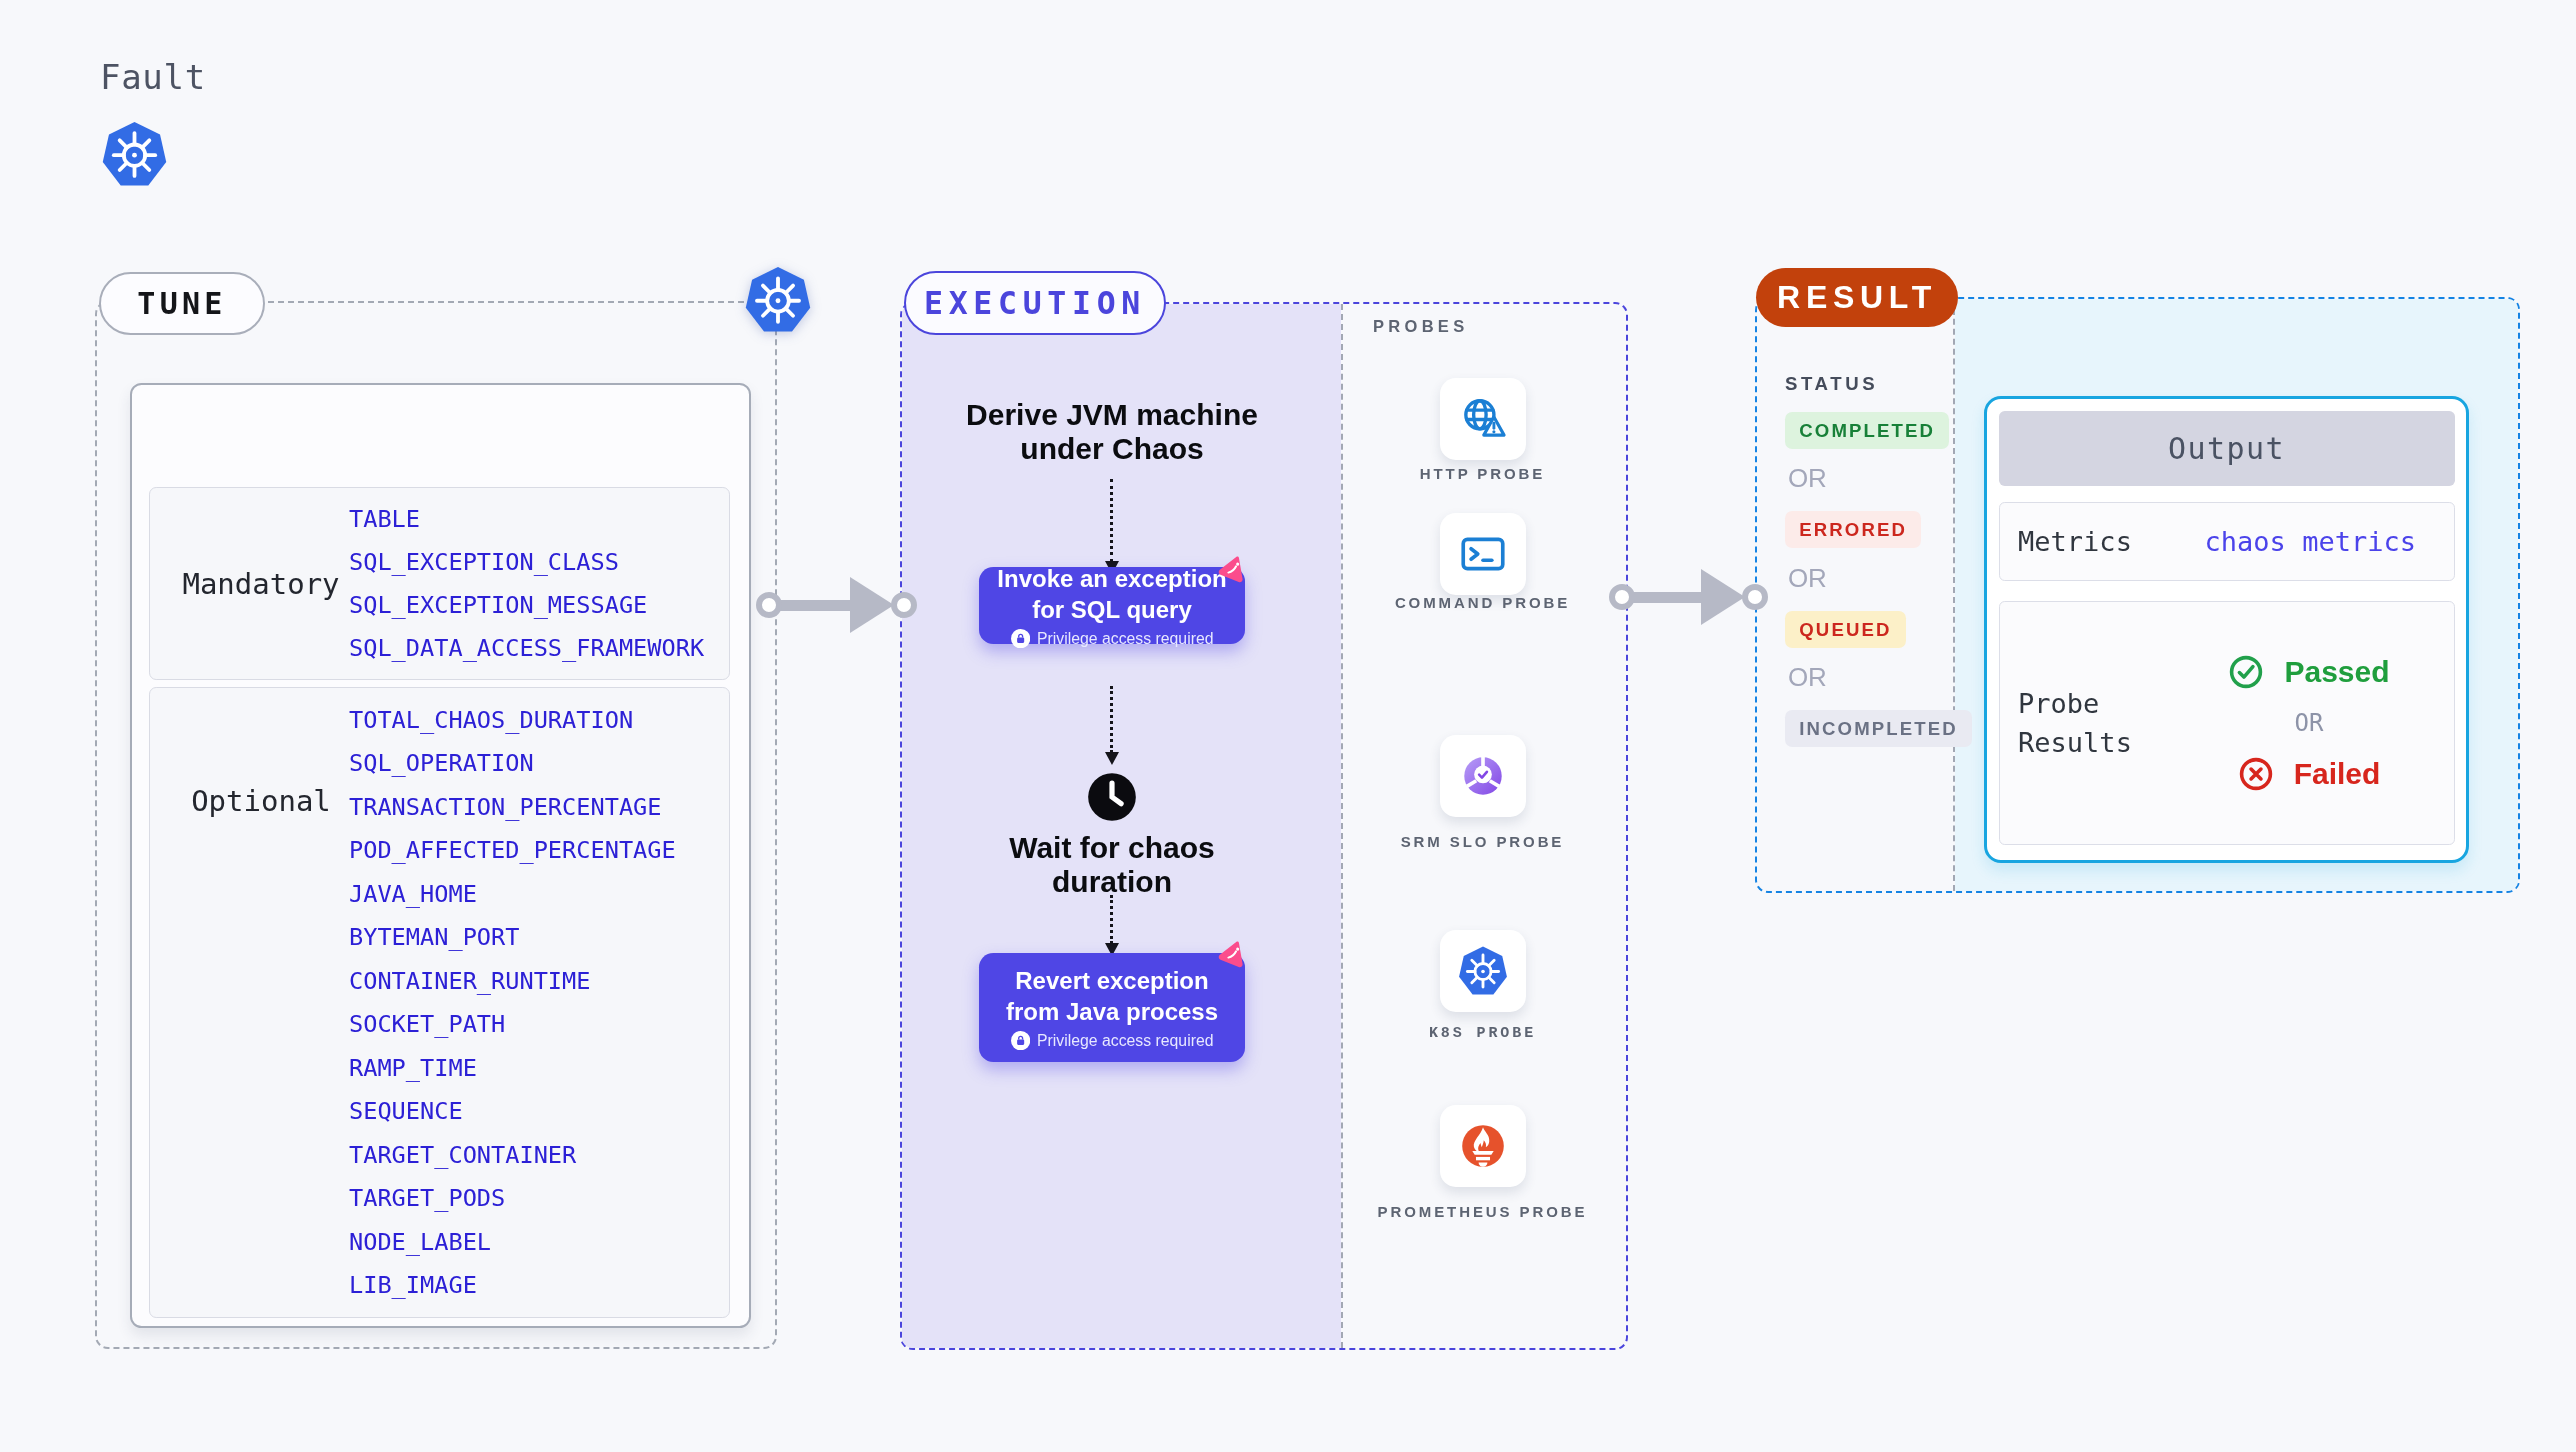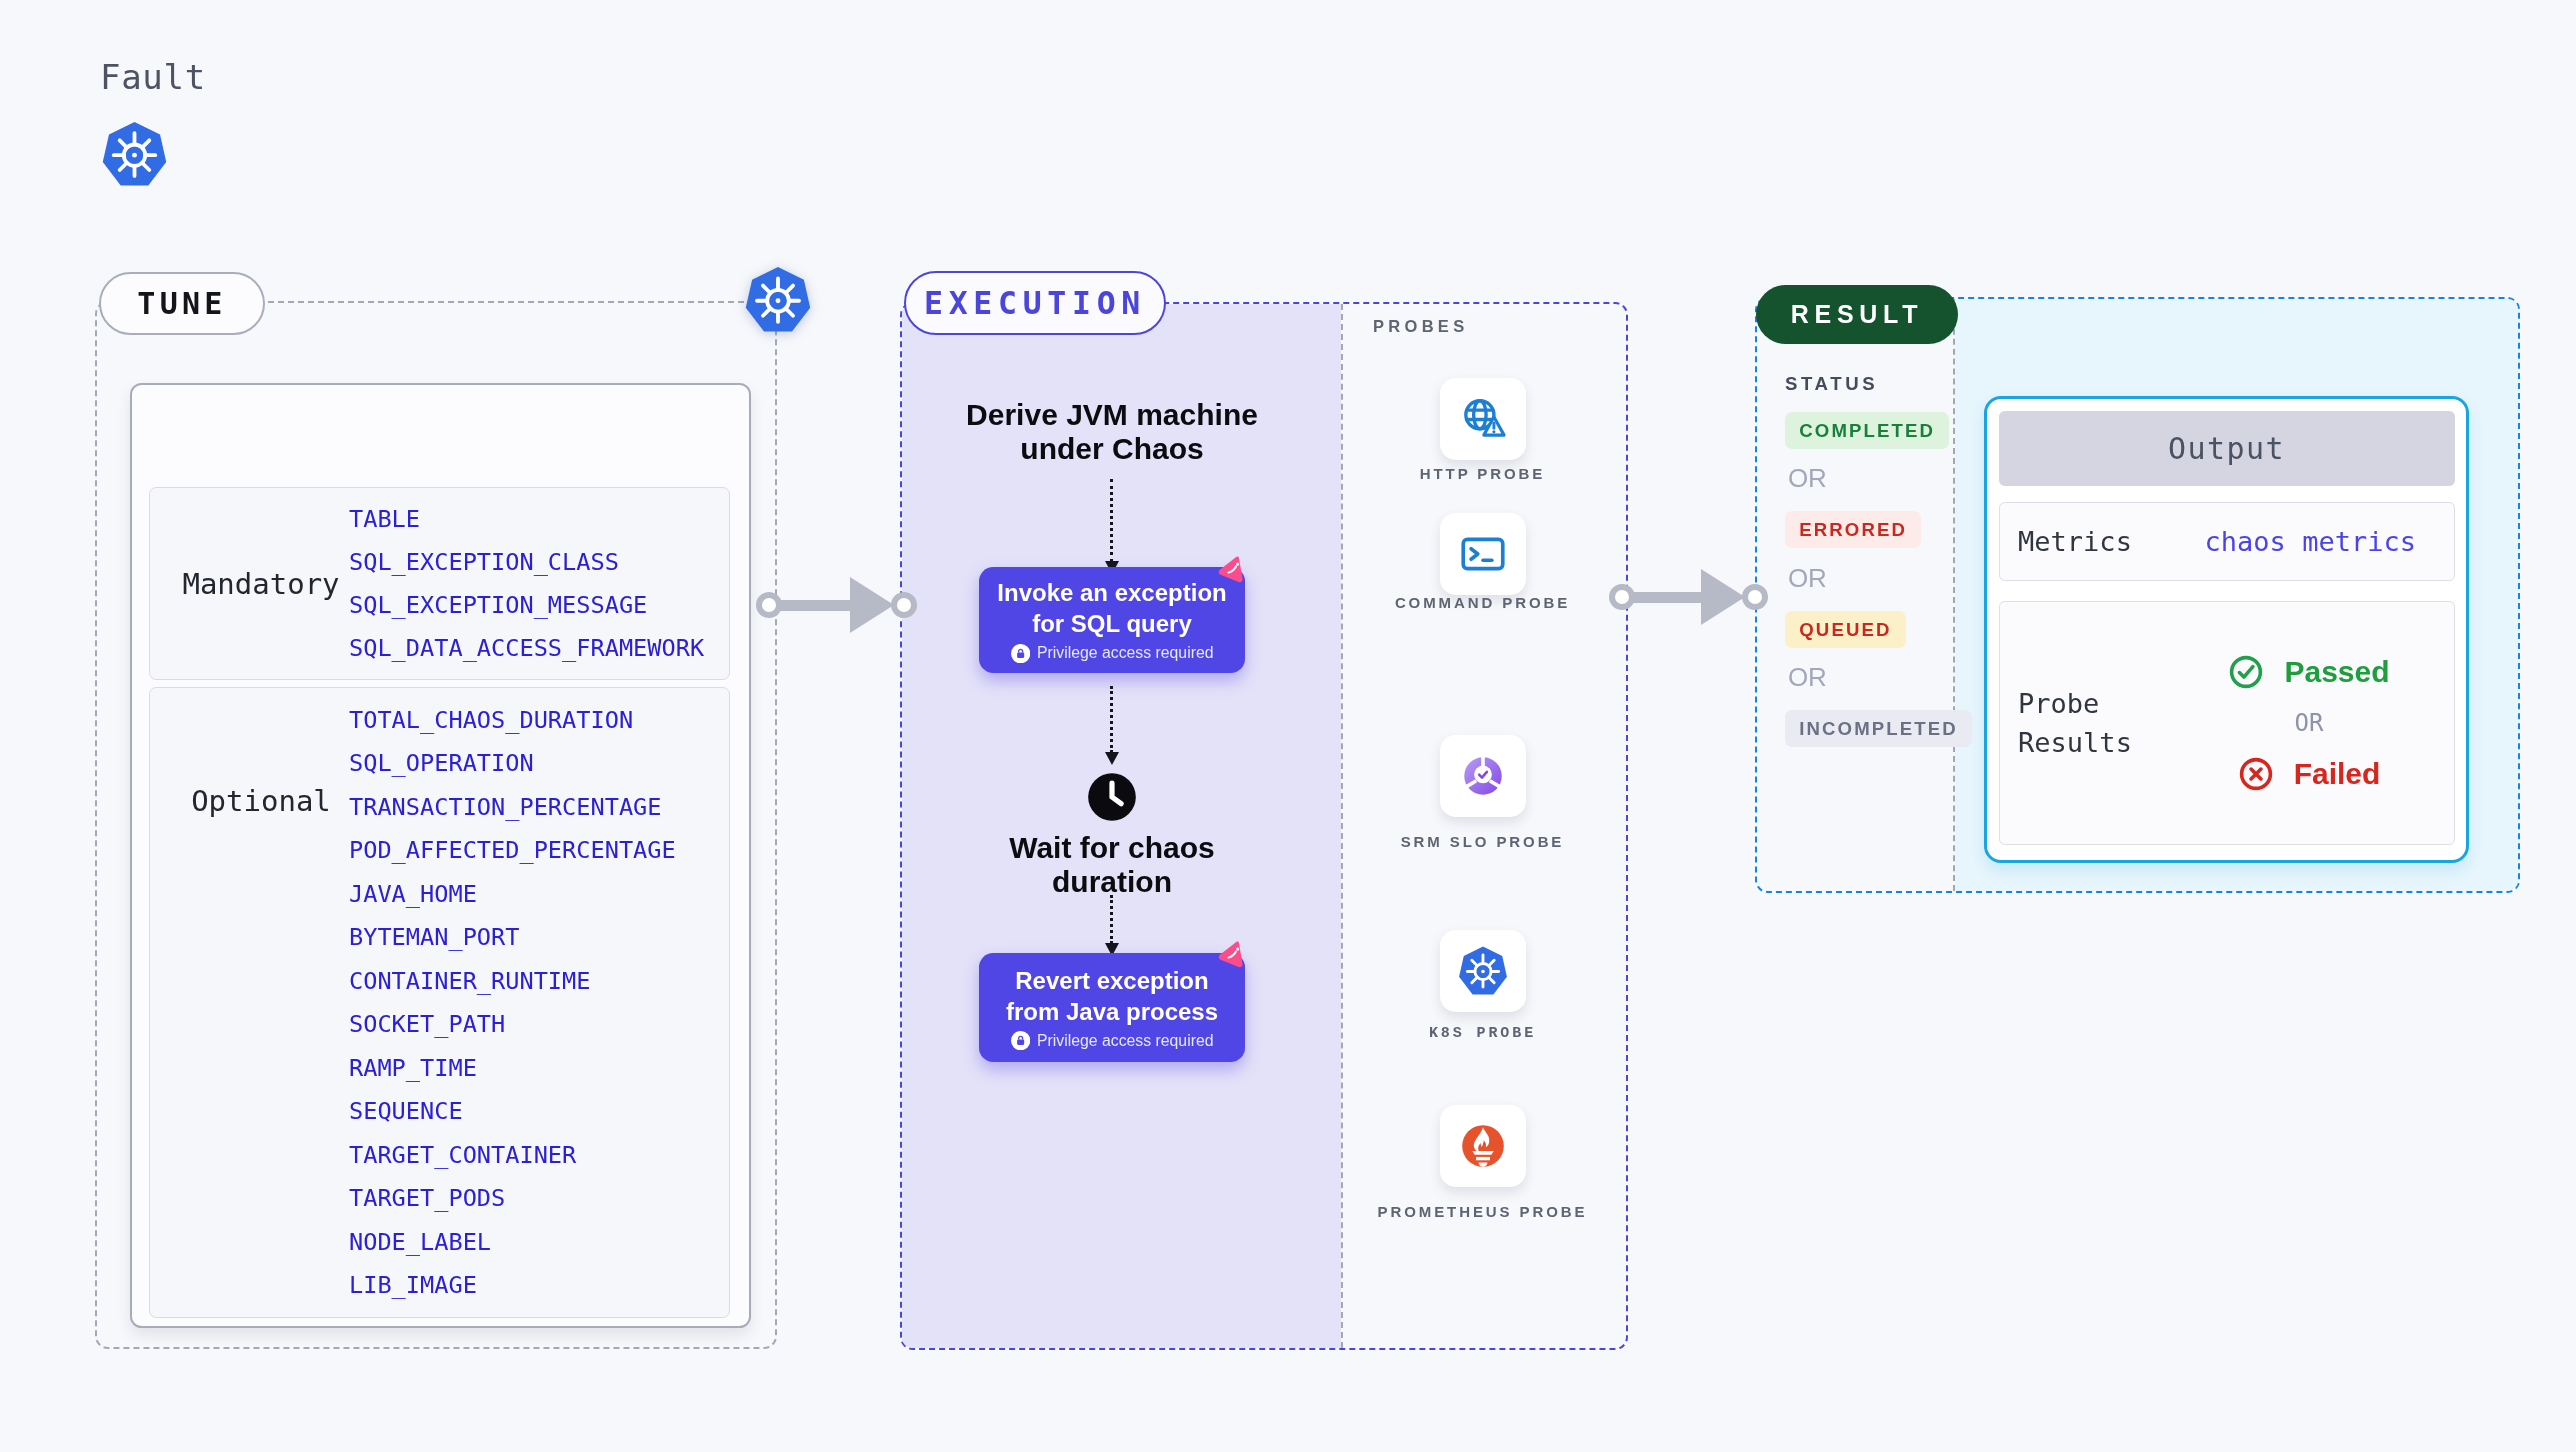--- a/index.html
+++ b/index.html
@@ -46,39 +46,39 @@
   .exec-divider{left:439px;top:0;bottom:0;width:0;border-left:2.1px dashed #a2a7b3;}
   .exec-badge{left:904px;top:271px;width:258px;height:60px;background:#fbfbff;border:2.9px solid #4b45dc;
               font-size:31.5px;font-weight:bold;letter-spacing:5.7px;color:#4b45dc;}
   .step-text{text-align:center;font-weight:bold;color:#0b0c10;font-size:30px;line-height:34px;white-space:pre-line;}
   .derive-text{left:947px;top:398px;width:330px;}
   .wait-text{left:983px;top:831px;width:258px;}
   .dot-arrow{width:0;border-left:3.6px dotted #14141a;}
   .dot-head{position:absolute;bottom:-11.5px;left:-7.9px;width:0;height:0;border-left:7.2px solid transparent;border-right:7.2px solid transparent;border-top:13px solid #14141a;}
   .chaos-btn{width:266px;background:#4f46e5;border-radius:14.3px;box-shadow:0 7.2px 15.8px rgba(79,70,229,.35);
              display:flex;flex-direction:column;align-items:center;justify-content:center;}
-  .btn-invoke{left:979px;top:567px;height:106px;}
+  .btn-invoke{left:979px;top:567px;height:77px;}
   .btn-revert{left:979px;top:953px;height:109px;}
   .btn-title{color:#fff;font-weight:bold;font-size:24px;line-height:31px;text-align:center;white-space:pre-line;}
   .priv-row{display:flex;align-items:center;gap:7.2px;margin-top:4.3px;}
   .priv-row svg{width:19.3px;height:19.3px;}
   .priv-text{color:#e7e8ff;font-size:15.8px;}
   .litmus{width:34px;height:34px;z-index:4;}
   .clock{left:1086px;top:771px;width:52px;height:52px;}
 
   
   .probes-title{left:1373px;top:317px;font-size:16.5px;font-weight:bold;letter-spacing:4.3px;color:#5d6472;}
   .probe-card{left:1440px;width:86px;height:82px;background:#fff;border-radius:15.8px;
               display:flex;align-items:center;justify-content:center;box-shadow:0 5.7px 11.5px rgba(45,55,90,.12);}
   .probe-card svg{width:52px;height:52px;}
   .probe-label{left:1375px;width:215px;text-align:center;font-size:15px;font-weight:bold;letter-spacing:2.9px;color:#5d6472;line-height:21px;}
 
   
-  .result-badge{left:1756px;top:285px;width:202px;height:59px;background:#14532d;
-                font-size:25px;font-weight:bold;letter-spacing:5.7px;color:#fff;}
+  .result-badge{left:1756px;top:268px;width:202px;height:59px;background:#c2410c;
+                font-size:32px;font-weight:bold;letter-spacing:5.7px;color:#fff;}
   .result-panel{left:1755px;top:297px;width:761px;height:592px;border:2.9px dashed #1583e3;}
   .result-cyan{left:198px;top:0;bottom:0;right:0;background:#e7f5fc;border-radius:0 10px 10px 0;}
   .result-divider{left:196px;top:0;bottom:0;width:0;border-left:2.1px dashed #a2a7b3;}
   .status-col{left:1785px;top:373px;width:172px;display:flex;flex-direction:column;align-items:flex-start;}
   .status-title{font-size:18.6px;font-weight:bold;letter-spacing:3.6px;color:#454c5b;}
   .status-badge{height:37px;line-height:37px;padding:0 14.3px;border-radius:7.2px;font-size:18.6px;font-weight:bold;letter-spacing:2.1px;margin-top:17px;}
   .st-completed{background:#ddf3de;color:#188038;}
   .st-errored{background:#fcebe9;color:#cc271e;}
   .st-queued{background:#fcf0c8;color:#cc271e;}
   .st-incompleted{background:#e9eaf2;color:#6a7184;}

